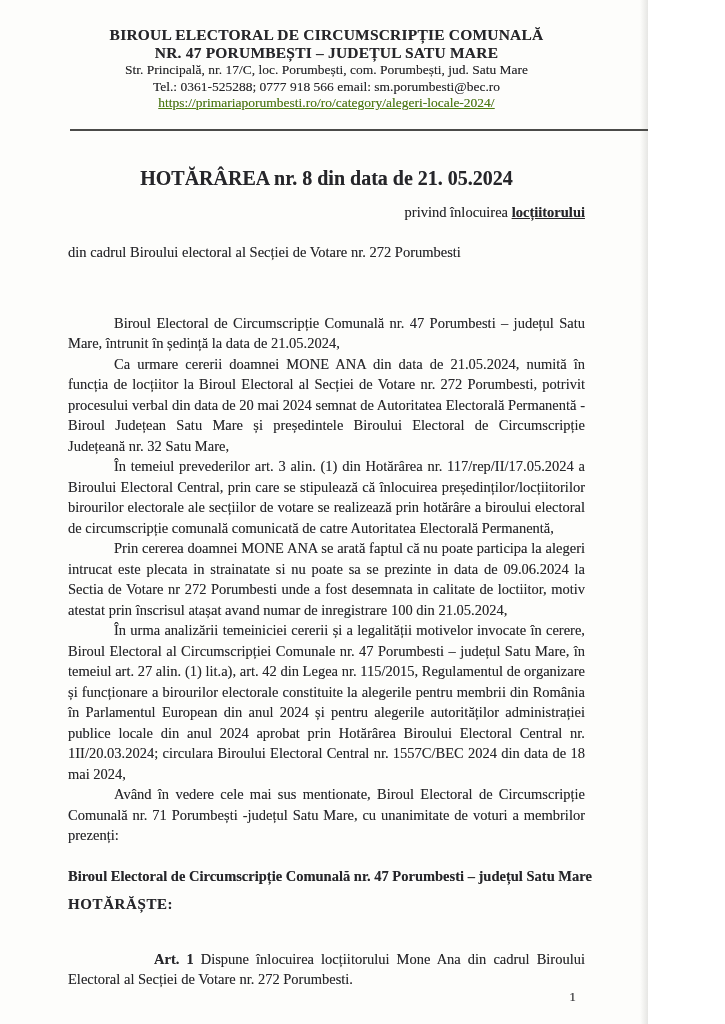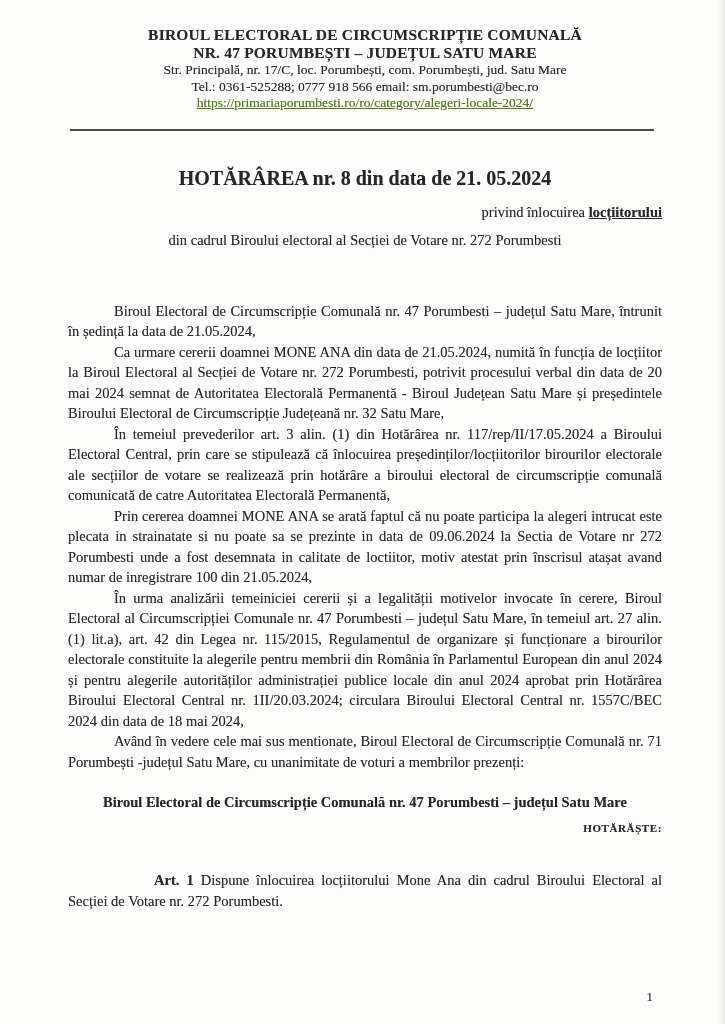--- a/index.html
+++ b/index.html
@@ -1,19 +1,19 @@
 <!DOCTYPE html>
 <html><head>
 <meta charset="utf-8">
 <style>
   html, body { margin: 0; padding: 0; background: #ffffff; }
 
   .page {
     position: relative;
-    width: 725px;
+    width: 648px;
     height: 1024px;
     box-sizing: border-box;
     background: #fdfdfb;
     color: #26262a;
     font-family: "Liberation Serif", serif;
     padding: 26px 63px 0 68px;
     overflow: hidden;
     text-shadow: 0 0 0.6px rgba(60,60,60,0.45);
   }
   
@@ -62,22 +62,22 @@
   }
   .doc-subtitle {
     margin-top: 16px;
     text-align: right;
     font-size: 14.5px;
     line-height: 17px;
     white-space: nowrap;
   }
   .doc-subtitle .emph { font-weight: 700; text-decoration: underline; }
   .doc-subline {
-    margin-top: 11px;
-    text-align: center;
+    margin-top: 23px;
+    text-align: left;
     font-size: 14.5px;
     line-height: 17px;
     white-space: nowrap;
   }
 
   .body-text {
     margin-top: 52px;
     font-size: 14.5px;
     line-height: 20.5px;
     text-align: justify;
@@ -87,23 +87,23 @@
   .decision-heading {
     margin-top: 21px;
     text-align: center;
     font-weight: 700;
     font-size: 14.5px;
     line-height: 18px;
     white-space: nowrap;
   }
   .verdict {
     margin-top: 11px;
-    text-align: right;
+    text-align: left;
     font-weight: 700;
-    font-size: 11px;
+    font-size: 15px;
     letter-spacing: 0.6px;
     white-space: nowrap;
   }
 
   .articles {
     margin-top: 36px;
     font-size: 14.5px;
     line-height: 20.5px;
     text-align: justify;
   }

